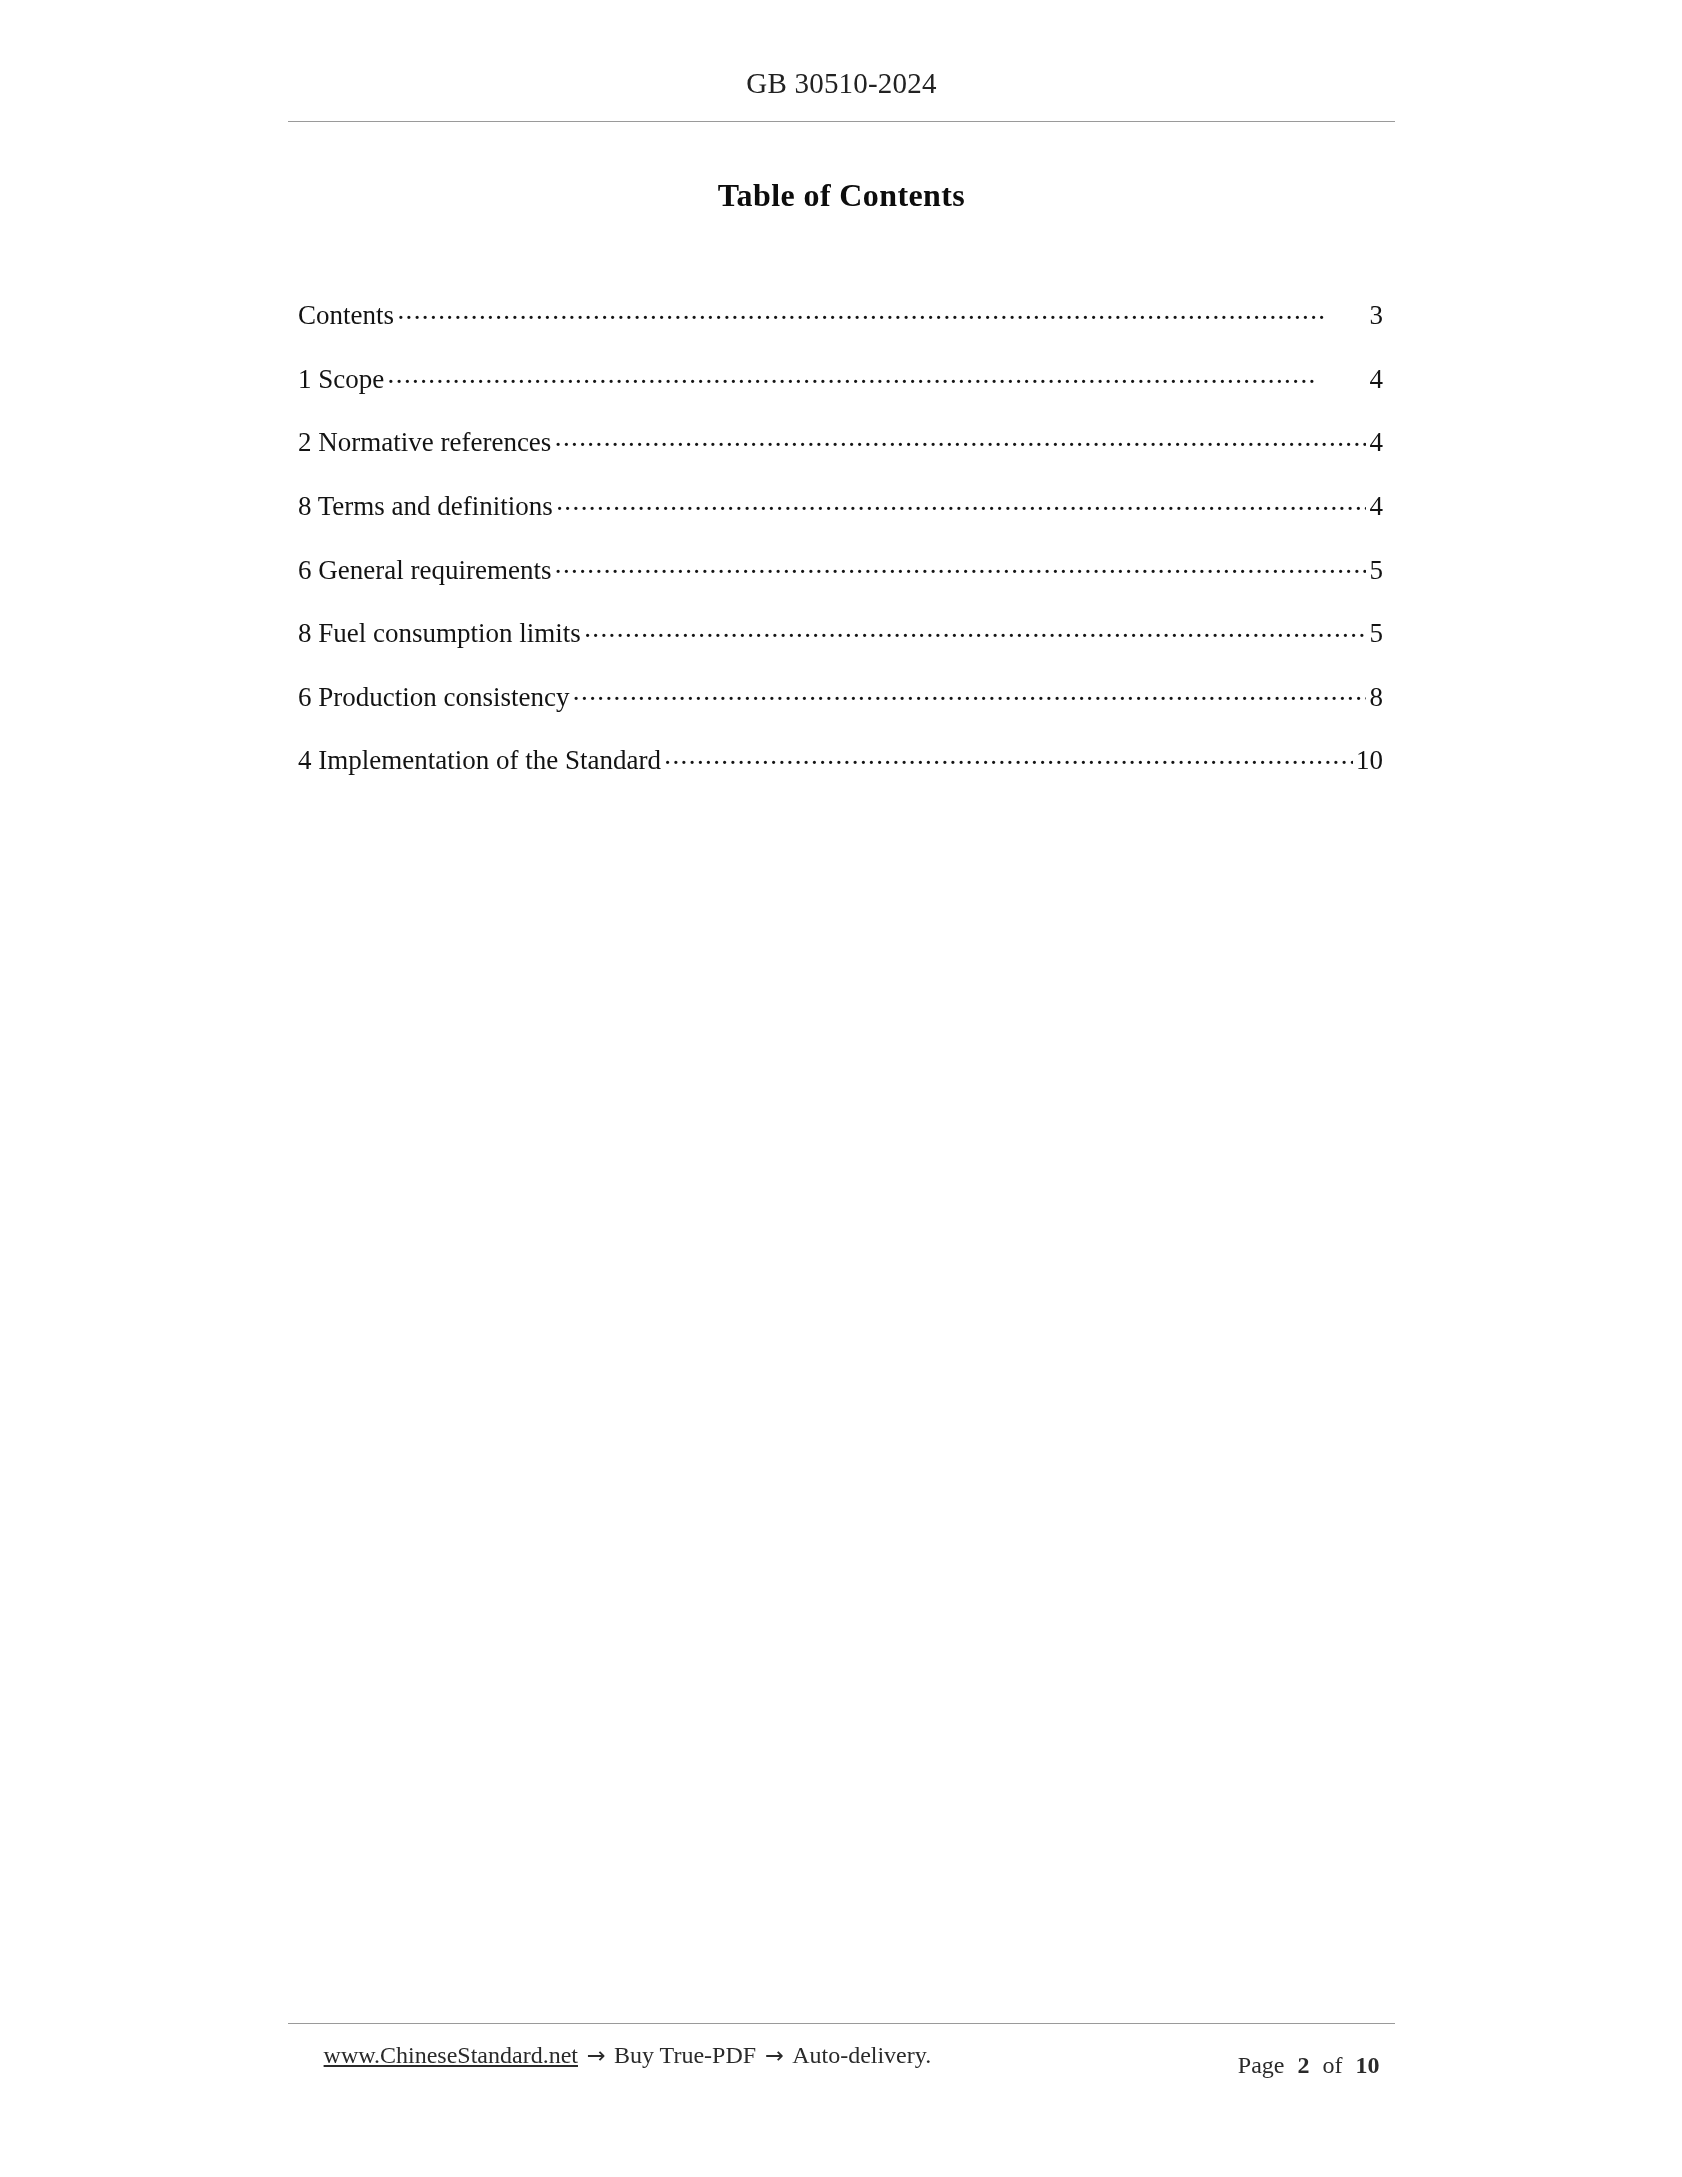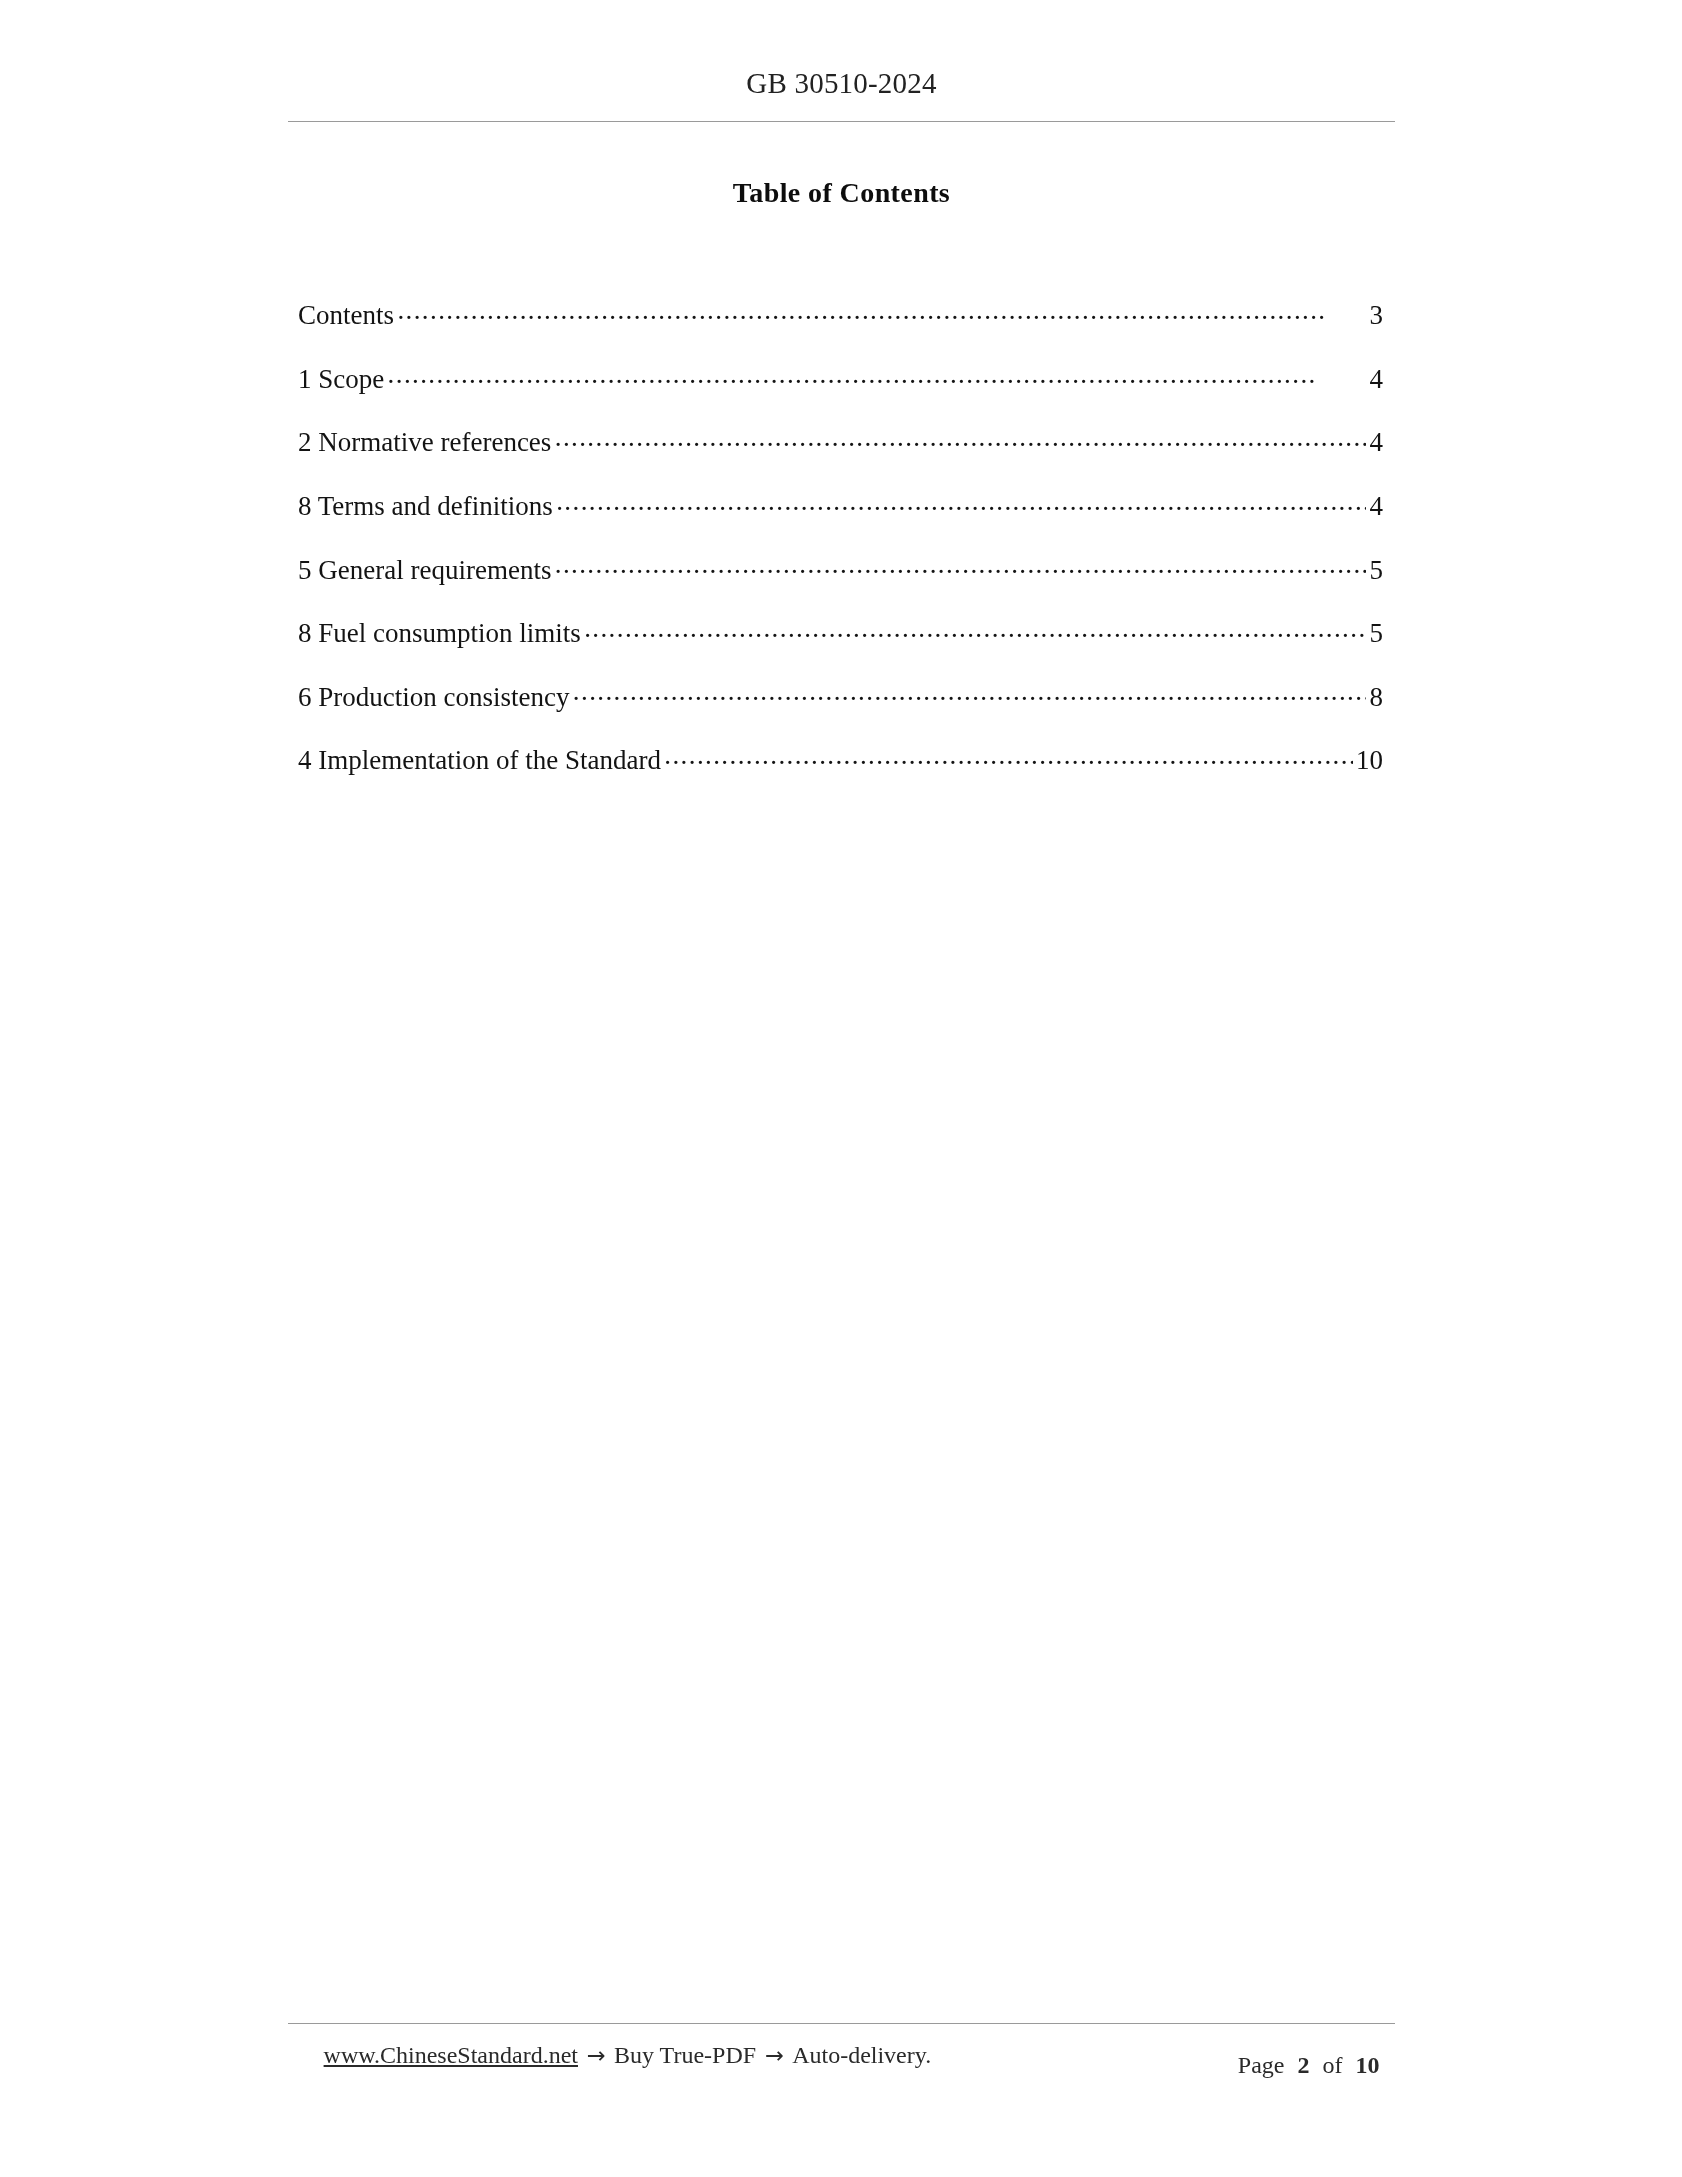--- a/index.html
+++ b/index.html
@@ -44,21 +44,21 @@
     height: 0.9px;
     background: #9a9a9a;
   }
   
   .doc-title {
     position: absolute;
     left: 288px;
     top: 177px;
     width: 1107px;
     text-align: center;
-    font-size: 28px;
+    font-size: 32px;
     font-weight: bold;
     letter-spacing: 0.4px;
     color: #0d0d0d;
   }
   
   .toc {
     position: absolute;
     left: 298px;
     top: 294px;
     width: 1085px;
@@ -173,21 +173,21 @@
       <span class="toc-page">4</span>
     </div>
 
     <div class="toc-row">
       <span class="toc-label">8 Terms and definitions </span>
       <span class="toc-dots">..................................................................................................................</span>
       <span class="toc-page">4</span>
     </div>
 
     <div class="toc-row">
-      <span class="toc-label">5 General requirements </span>
+      <span class="toc-label">6 General requirements </span>
       <span class="toc-dots">..................................................................................................................</span>
       <span class="toc-page">5</span>
     </div>
 
     <div class="toc-row">
       <span class="toc-label">8 Fuel consumption limits </span>
       <span class="toc-dots">..................................................................................................................</span>
       <span class="toc-page">5</span>
     </div>
 

